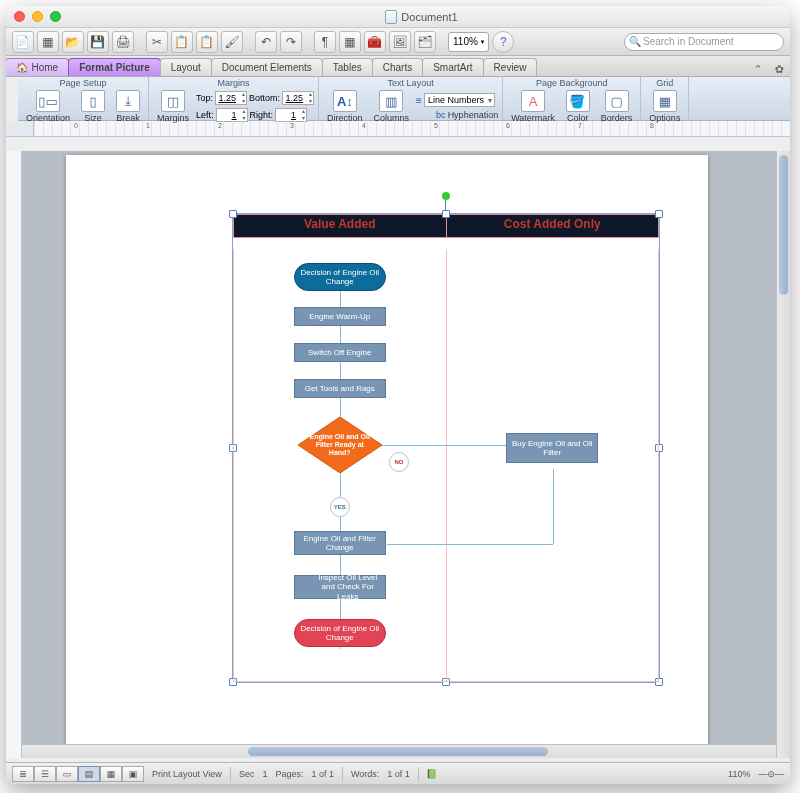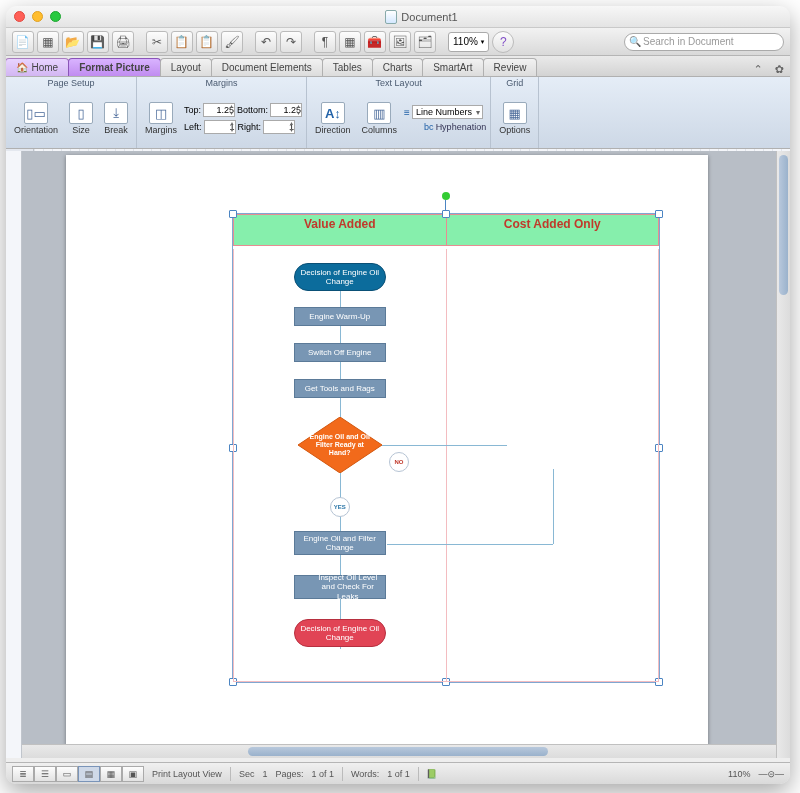--- a/index.html
+++ b/index.html
@@ -17,48 +17,48 @@
   .tbtn { width:22px; height:22px; border:1px solid #bbb; border-radius:3px; background:linear-gradient(#fdfdfd,#e2e2e2); display:flex; align-items:center; justify-content:center; font-size:12px; color:#555; }
   .tsep { width:6px; }
   .zoom { height:20px; border:1px solid #aaa; border-radius:3px; padding:0 4px; background:#fff; font-size:10px; display:flex; align-items:center; gap:3px; }
   .search { flex:0 0 160px; margin-left:auto; height:18px; border:1px solid #aaa; border-radius:9px; padding:0 6px 0 18px; background:#fff; font-size:10px; color:#999; position:relative; display:flex; align-items:center;}
   .search::before{content:"🔍"; position:absolute; left:4px; font-size:10px;}
   .tabbar { height:21px; background:linear-gradient(#eaeaea,#d3d3d3); border-bottom:1px solid #b0b0b0; display:flex; align-items:flex-end; font-size:10px; }
   .tab { padding:3px 10px; border:1px solid #b0b0b0; border-bottom:none; border-top-left-radius:4px; border-top-right-radius:4px; background:linear-gradient(#f2f2f2,#dcdcdc); margin-left:-1px; color:#444; white-space:nowrap;}
   .tab.home{ background:linear-gradient(#e8d4ff,#d2b6f2); border-color:#a87abf; display:flex; align-items:center; gap:3px;}
   .tab.active{ background:linear-gradient(#d9b3ff,#c08cf0); border-color:#8a54b8; font-weight:bold;}
   .tab.spacer{flex:1; border:none; background:transparent;}
-  .ribbon { height:72px; background:linear-gradient(#e5edf7,#cdd8e6); border-bottom:1px solid #b0b0b0; display:flex; font-size:9px; }
+  .ribbon { height:44px; background:linear-gradient(#e5edf7,#cdd8e6); border-bottom:1px solid #b0b0b0; display:flex; font-size:9px;margin-left:12px; }
   .rgroup { border-right:1px solid #b7c2d0; padding:1px 4px 0 4px; display:flex; flex-direction:column; }
   .rgroup .ghead{ font-size:9px; color:#4a5a70; text-align:center; height:11px; }
   .rgroup .gbody{ flex:1; display:flex; align-items:center; gap:3px; }
   .bigbtn{ display:flex; flex-direction:column; align-items:center; gap:1px; padding:2px 4px; text-align:center; font-size:9px; color:#333;}
   .bigbtn .ico{ width:24px; height:22px; border:1px solid #9ab; background:#fff; border-radius:2px; display:flex; align-items:center; justify-content:center; font-size:13px; color:#4a6a9a;}
   .labrow{ display:flex; align-items:center; gap:2px; font-size:9px;}
-  .spin{ width:32px; height:14px; border:1px solid #aaa; background:#fff; display:inline-flex; align-items:center; justify-content:flex-end; font-size:9px; position:relative;}
+  .spin{ width:32px; height:14px; border:1px solid #aaa; background:#fff; display:inline-flex; align-items:center; justify-content:flex-end; padding-right:10px; font-size:9px; position:relative;text-decoration:underline;}
   .spin::after{content:"▴\A▾"; white-space:pre; position:absolute; right:1px; top:-1px; font-size:6px; line-height:7px; color:#666;}
   .smallsel{ height:14px; border:1px solid #aaa; background:#fff; font-size:9px; padding:0 10px 0 3px; position:relative; display:inline-flex; align-items:center; min-width:70px;}
   .smallsel::after{content:"▾"; position:absolute; right:2px; font-size:8px; color:#666;}
   .ruler-row{ height:16px; background:#f4f6fa; border-bottom:1px solid #c0c5cc; display:flex; }
   .ruler-corner{ width:28px; border-right:1px solid #c0c5cc; background:#e4e8ef;}
   .ruler-h{ flex:1; position:relative; background:repeating-linear-gradient(to right,#e0e4ea 0,#e0e4ea 1px,transparent 1px,transparent 9px); }
   .ruler-h .tick{ position:absolute; top:1px; font-size:7px; color:#666; }
   .docarea { position:absolute; top:145px; left:0; right:0; bottom:26px; display:flex; }
   .ruler-v{ width:16px; background:#f4f6fa; border-right:1px solid #c0c5cc; }
   .page-scroll{ flex:1; background:#b8bec6; overflow:hidden; position:relative; }
   .page { position:absolute; left:44px; top:4px; width:642px; height:590px; background:#fff; box-shadow:0 1px 4px rgba(0,0,0,.4); }
   .sel-frame{ position:absolute; left:166px; top:58px; width:428px; height:470px; border:1px solid #7fa7d2; }
   .handle{ position:absolute; width:8px; height:8px; background:#fff; border:1px solid #4c85c2; border-radius:1px; }
   .handle.tl{top:-4px;left:-4px;} .handle.tr{top:-4px;right:-4px;}
   .handle.bl{bottom:-4px;left:-4px;} .handle.br{bottom:-4px;right:-4px;}
   .handle.tm{top:-4px;left:50%;margin-left:-4px;} .handle.bm{bottom:-4px;left:50%;margin-left:-4px;}
   .handle.ml{top:50%;left:-4px;margin-top:-4px;} .handle.mr{top:50%;right:-4px;margin-top:-4px;}
   .rotate{ position:absolute; top:-22px; left:50%; margin-left:-4px; width:8px;height:8px;border-radius:50%;background:#3c3;}
   .rotate::after{content:"";position:absolute;width:1px;height:14px;background:#4c85c2;left:3px;top:8px;}
-  .flowhdr{ height:32px; display:flex; background:#86efac; color:#c0392b; font-weight:bold; font-size:12px; border:1px solid #e78c92;}
+  .flowhdr{ height:24px; display:flex; background:#0f172a; color:#c0392b; font-weight:bold; font-size:12px; border:1px solid #e78c92;}
   .flowhdr div{ flex:1; text-align:center; line-height:19px; border-right:1px solid #e78c92;}
   .flowhdr div:last-child{border-right:none;border-radius:6px;}
   .lanes{ position:absolute; top:20px; bottom:0; left:0; right:0; display:flex;margin-top:15px; }
   .lane{ flex:1; border:1px solid #f3bcc0; border-top:none; position:relative;}
   .lane:first-child{border-right:1px solid #f3bcc0;}
   .lane:last-child{border-left:none;}
   .fnode{ position:absolute; left:50%; transform:translateX(-50%); background:#7896b4; color:#fff; font-size:8px; text-align:center; display:flex; align-items:center; justify-content:center; width:92px; padding:4px 3px; border:1px solid #5b7a98; line-height:1.15;}
   .fnode.start{ background:#0c6c9c; border-radius:14px; border-color:#0a5076; width:92px;}
   .fnode.end{ background:#e14455; border-radius:14px; border-color:#b72f3f;}
   .decision{ position:absolute; left:50%; top:185px; width:84px; height:56px; transform:translateX(-50%); }
@@ -200,20 +200,37 @@
               <span class="smallsel">Line Numbers</span>
             </div>
           <div class="labrow">
               <span style="color:#2262a8;font-size:9px;padding-left:20px;">bc</span>
               <span style="color:#335;">Hyphenation</span>
             </div>
         </div>
       </div>
     </div>
     <div class="rgroup">
+      <div class="ghead">Page Background</div>
+      <div class="gbody">
+        <div class="bigbtn">
+            <div class="ico" style="color:#d66;">A</div>
+            <span>Watermark</span>
+          </div>
+        <div class="bigbtn">
+            <div class="ico">🪣</div>
+            <span>Color</span>
+          </div>
+        <div class="bigbtn">
+            <div class="ico">▢</div>
+            <span>Borders</span>
+          </div>
+      </div>
+    </div>
+    <div class="rgroup">
       <div class="ghead">Grid</div>
       <div class="gbody">
         <div class="bigbtn">
             <div class="ico">▦</div>
             <span>Options</span>
           </div>
       </div>
     </div>
   </div>
 
@@ -275,20 +292,22 @@
 Change</div>
               <div class="fnode" style="top:326px;height:24px;padding-left:19px;">Inspect Oil Level and
 Check For Leaks</div>
               <div class="fnode end" style="top:370px;">Decision of
 Engine Oil Change</div>
             </div>
             <div class="lane">
               <div class="connector-h" style="top:196px;left:0;width:60px;"></div>
               <div class="connector-v" style="left:106px;top:220px;height:75px;"></div>
               <div class="connector-h" style="top:295px;left:-60px;width:166px;"></div>
+              <div class="costnode" style="top:184px;">Buy Engine Oil
+and Oil Filter</div>
             </div>
           </div>
         </div>
       </div>
       <div class="scrollbar-v">
           <div class="sthumb-v"></div>
         </div>
       <div class="scrollbar-h">
           <div class="sthumb-h"></div>
         </div>

